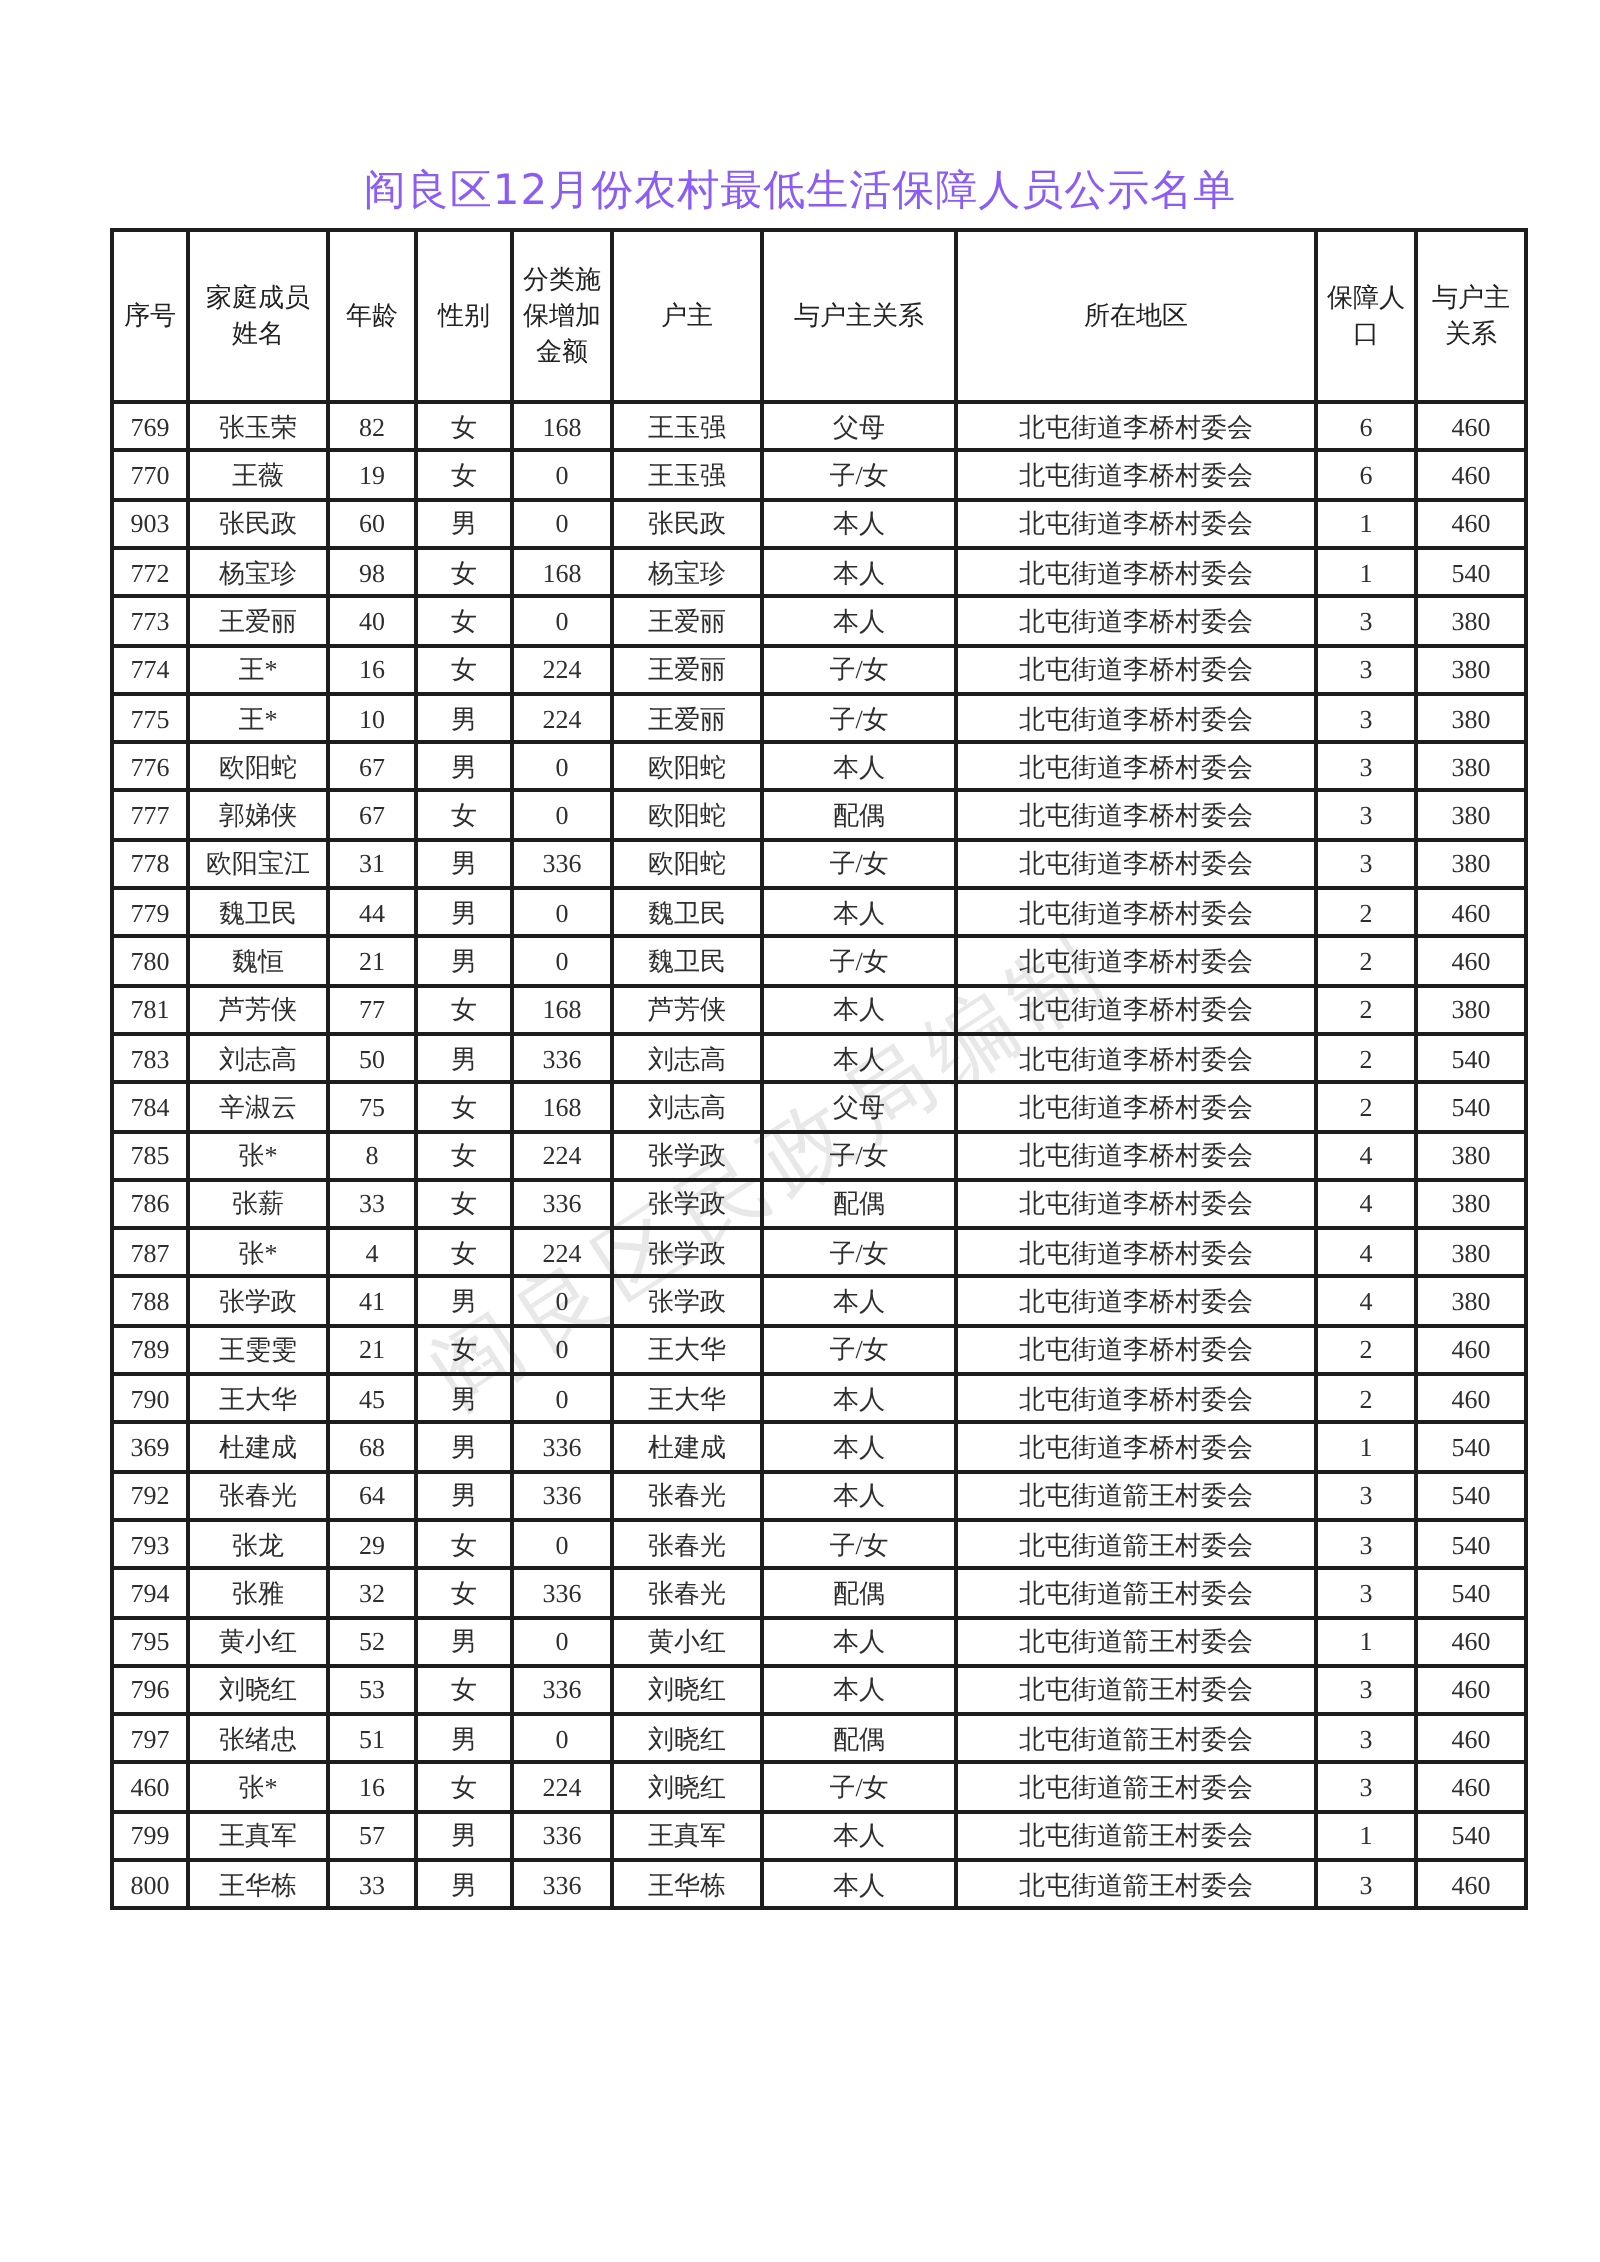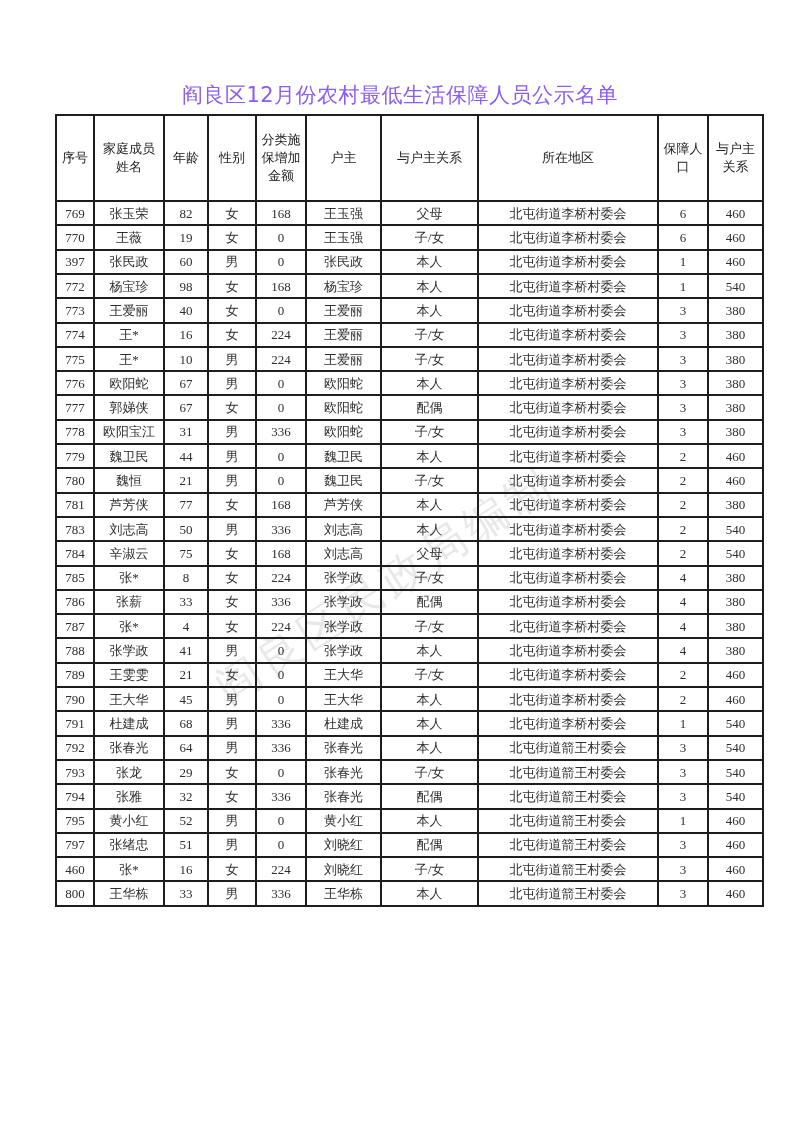--- a/index.html
+++ b/index.html
@@ -131,21 +131,21 @@
         <td>19</td>
         <td>女</td>
         <td>0</td>
         <td>王玉强</td>
         <td>子/女</td>
         <td>北屯街道李桥村委会</td>
         <td>6</td>
         <td>460</td>
       </tr>
       <tr>
-        <td>397</td>
+        <td>903</td>
         <td>张民政</td>
         <td>60</td>
         <td>男</td>
         <td>0</td>
         <td>张民政</td>
         <td>本人</td>
         <td>北屯街道李桥村委会</td>
         <td>1</td>
         <td>460</td>
       </tr>
@@ -359,21 +359,21 @@
         <td>45</td>
         <td>男</td>
         <td>0</td>
         <td>王大华</td>
         <td>本人</td>
         <td>北屯街道李桥村委会</td>
         <td>2</td>
         <td>460</td>
       </tr>
       <tr>
-        <td>791</td>
+        <td>369</td>
         <td>杜建成</td>
         <td>68</td>
         <td>男</td>
         <td>336</td>
         <td>杜建成</td>
         <td>本人</td>
         <td>北屯街道李桥村委会</td>
         <td>1</td>
         <td>540</td>
       </tr>
@@ -419,20 +419,32 @@
         <td>52</td>
         <td>男</td>
         <td>0</td>
         <td>黄小红</td>
         <td>本人</td>
         <td>北屯街道箭王村委会</td>
         <td>1</td>
         <td>460</td>
       </tr>
       <tr>
+        <td>796</td>
+        <td>刘晓红</td>
+        <td>53</td>
+        <td>女</td>
+        <td>336</td>
+        <td>刘晓红</td>
+        <td>本人</td>
+        <td>北屯街道箭王村委会</td>
+        <td>3</td>
+        <td>460</td>
+      </tr>
+      <tr>
         <td>797</td>
         <td>张绪忠</td>
         <td>51</td>
         <td>男</td>
         <td>0</td>
         <td>刘晓红</td>
         <td>配偶</td>
         <td>北屯街道箭王村委会</td>
         <td>3</td>
         <td>460</td>
@@ -441,20 +453,32 @@
         <td>460</td>
         <td>张*</td>
         <td>16</td>
         <td>女</td>
         <td>224</td>
         <td>刘晓红</td>
         <td>子/女</td>
         <td>北屯街道箭王村委会</td>
         <td>3</td>
         <td>460</td>
+      </tr>
+      <tr>
+        <td>799</td>
+        <td>王真军</td>
+        <td>57</td>
+        <td>男</td>
+        <td>336</td>
+        <td>王真军</td>
+        <td>本人</td>
+        <td>北屯街道箭王村委会</td>
+        <td>1</td>
+        <td>540</td>
       </tr>
       <tr>
         <td>800</td>
         <td>王华栋</td>
         <td>33</td>
         <td>男</td>
         <td>336</td>
         <td>王华栋</td>
         <td>本人</td>
         <td>北屯街道箭王村委会</td>

